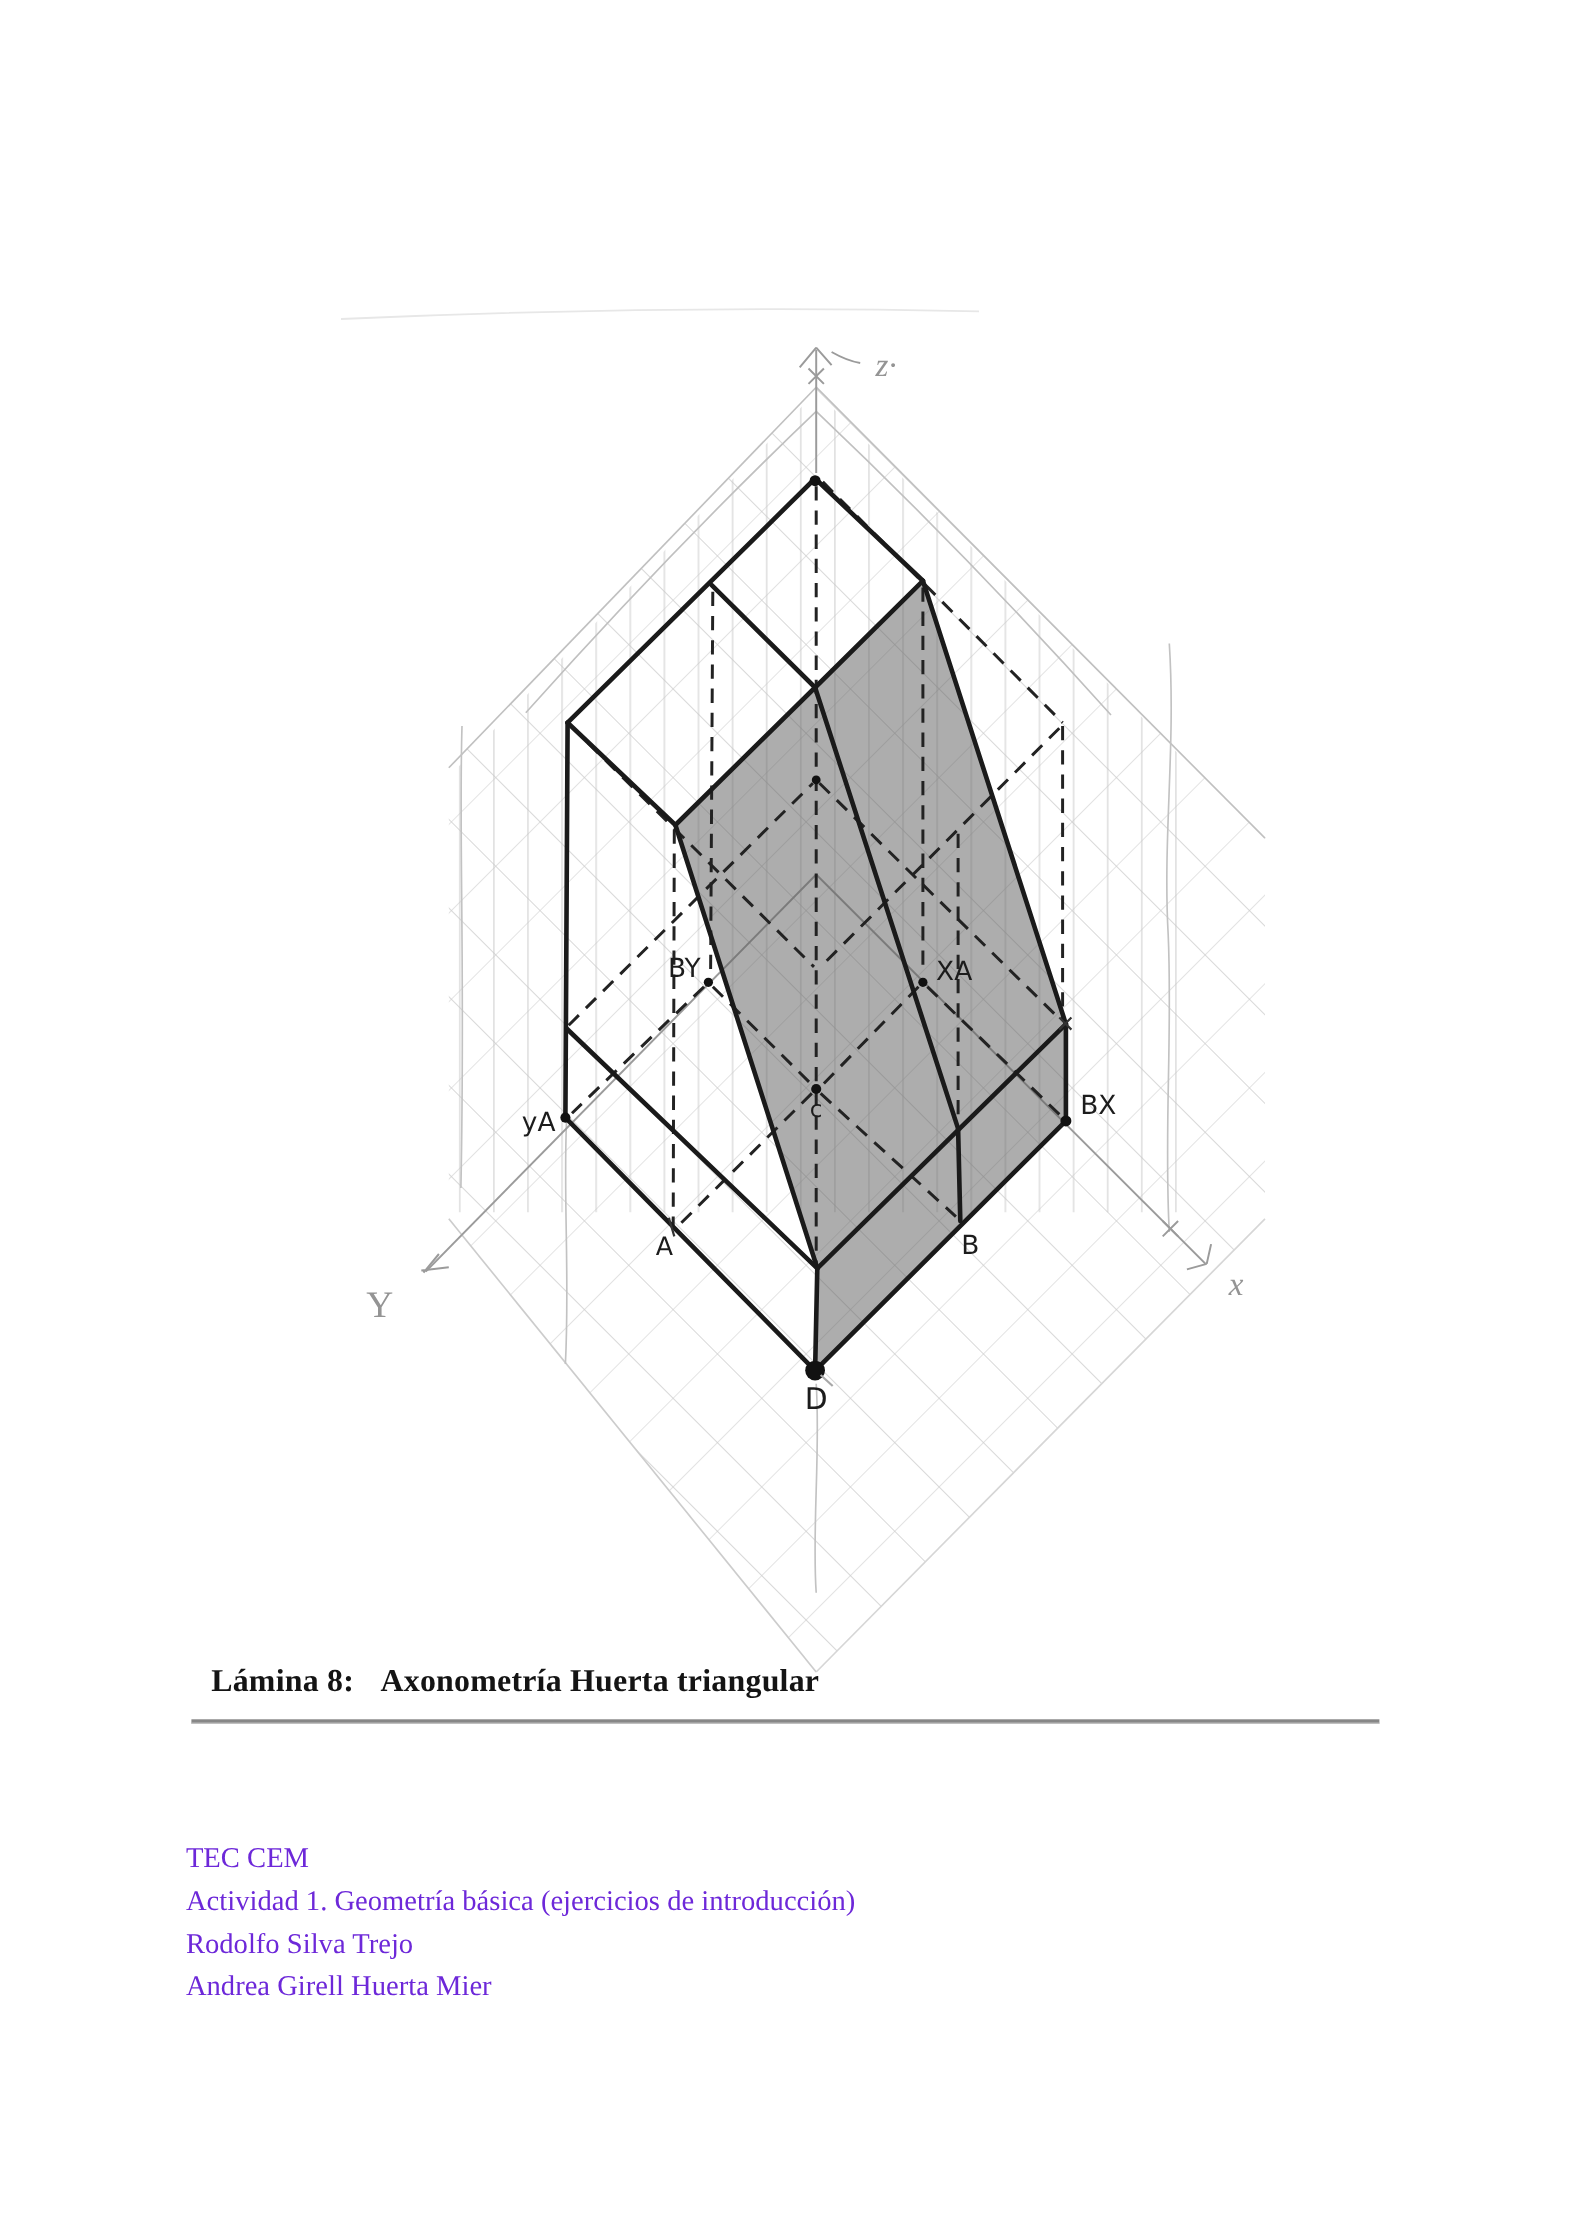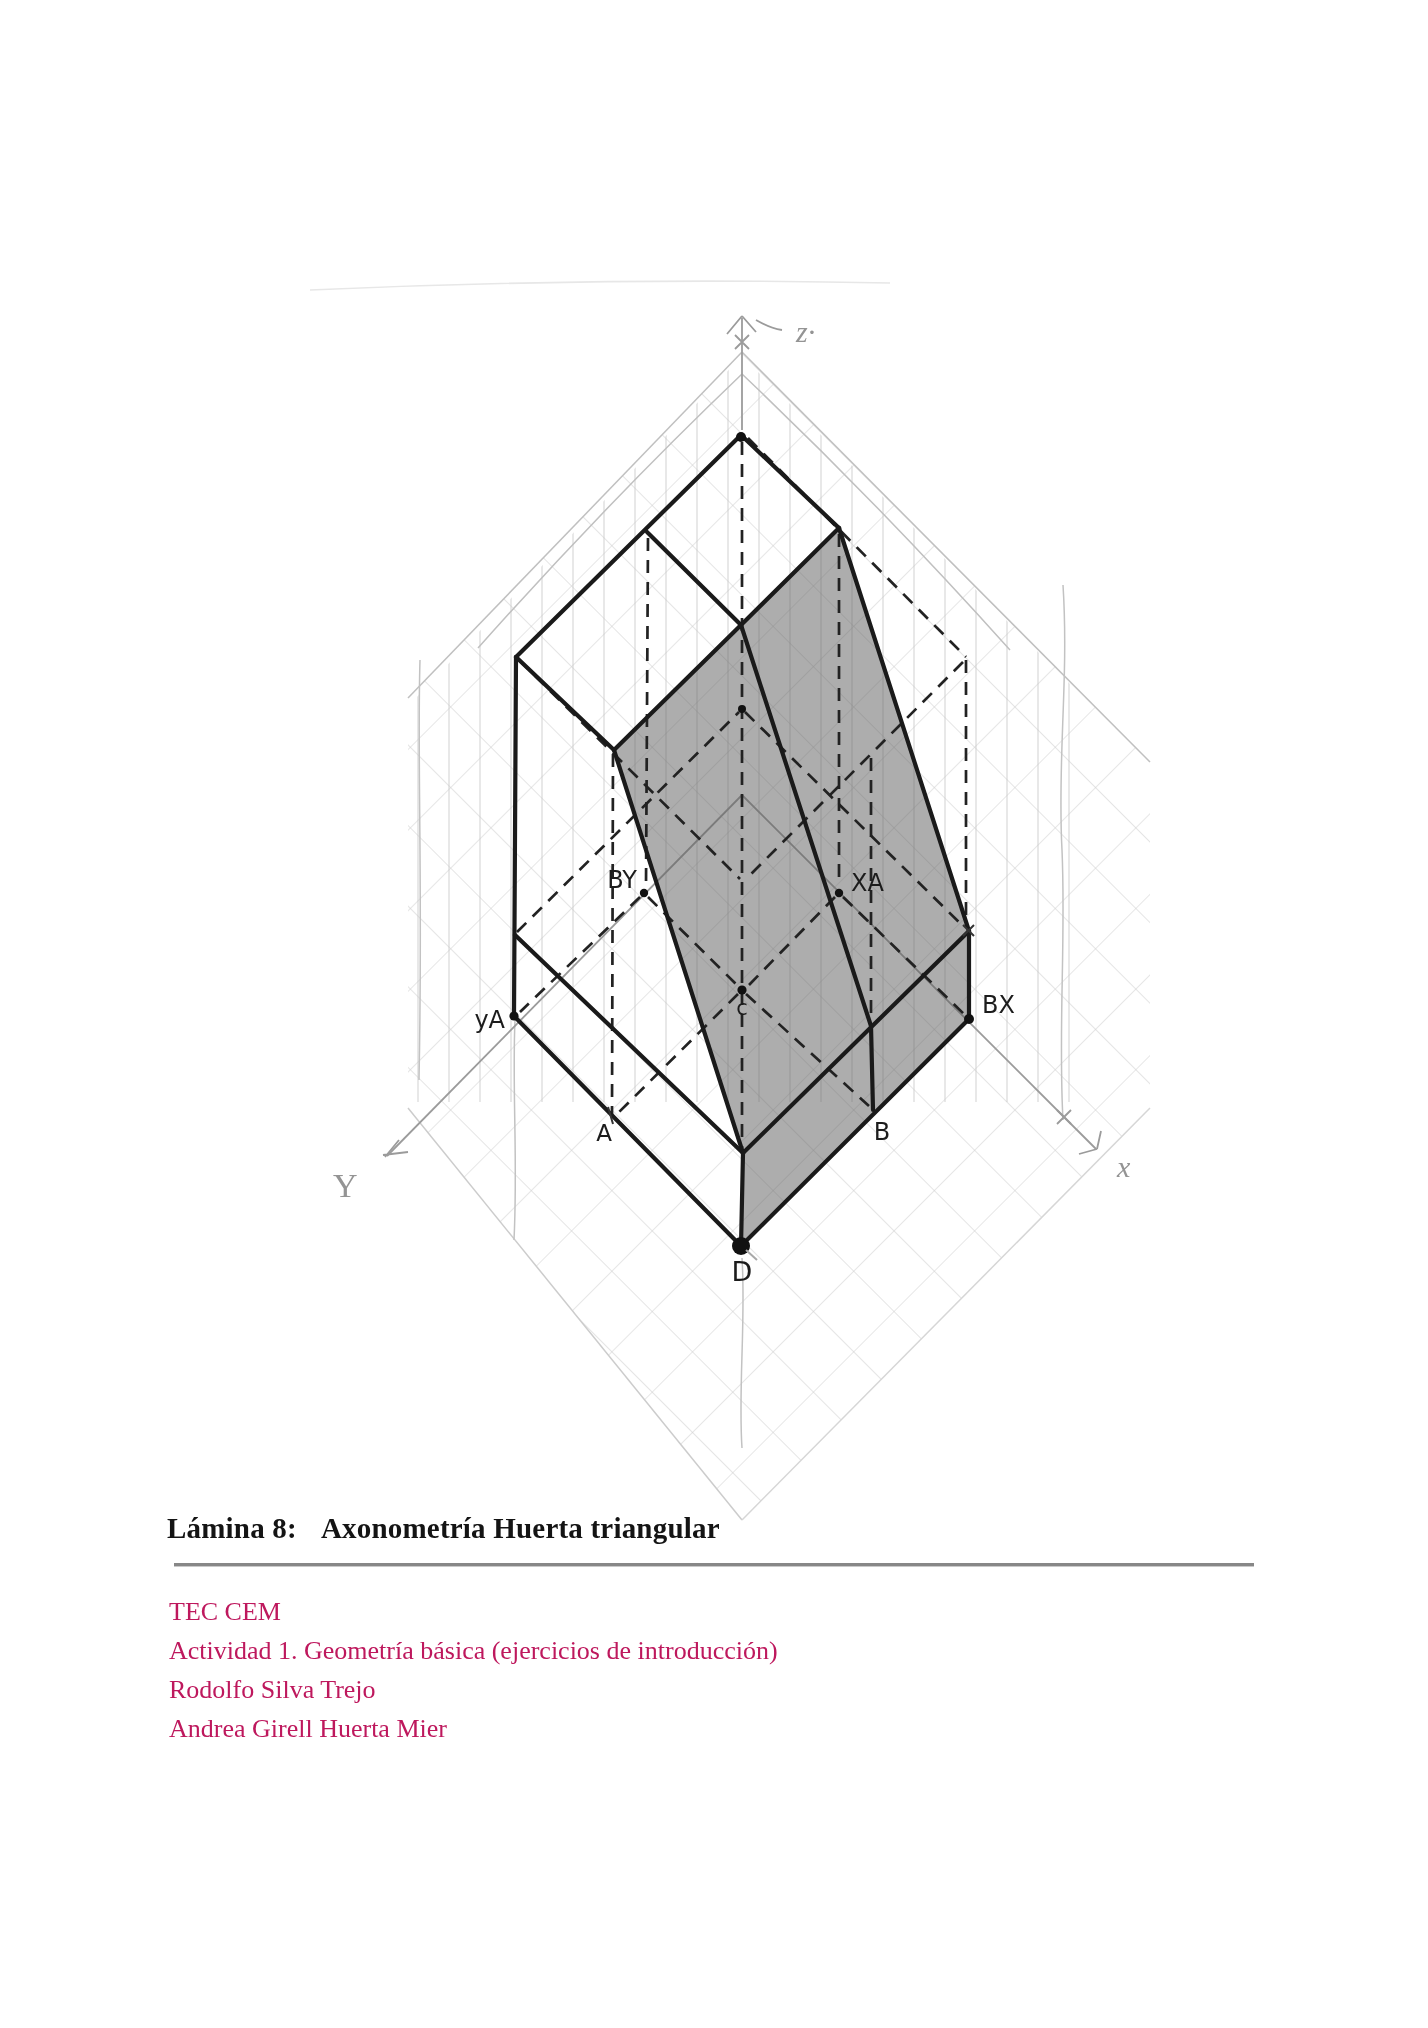--- a/index.html
+++ b/index.html
@@ -9,28 +9,28 @@
     background:#ffffff;
     font-family:"Liberation Serif", serif;
     overflow:hidden;
   }
   .drawing{position:absolute;left:0;top:0;}
   .caption{
     position:absolute;left:167px;top:1512px;
     font-size:29px;font-weight:bold;color:#141414;
     white-space:nowrap;letter-spacing:.2px;
   }
-  .cap-label{margin-right:24px;}
+  .cap-label{margin-right:24px;margin-left:25px;}
   .rule{
     position:absolute;left:174px;top:1563px;width:1080px;height:3px;
     background:#878787;border-bottom:1px solid #c9c9c9;
   }
   .details{
-    position:absolute;left:169px;top:1592px;
-    font-size:26px;color:#be185d;line-height:39px;white-space:nowrap;
+    position:absolute;left:169px;top:1669px;
+    font-size:26px;color:#6d28d9;line-height:39px;white-space:nowrap;
   }
   svg text.hand{font-family:"DejaVu Sans", sans-serif;fill:#1c1c1c;}
   svg text.pencil-label{font-family:"Liberation Serif", serif;fill:#949494;}
 </style>
 </head>
 <body>
 
 <div class="page">
 
   <svg class="drawing" width="1428" height="2028" viewBox="0 0 1428 2028">

